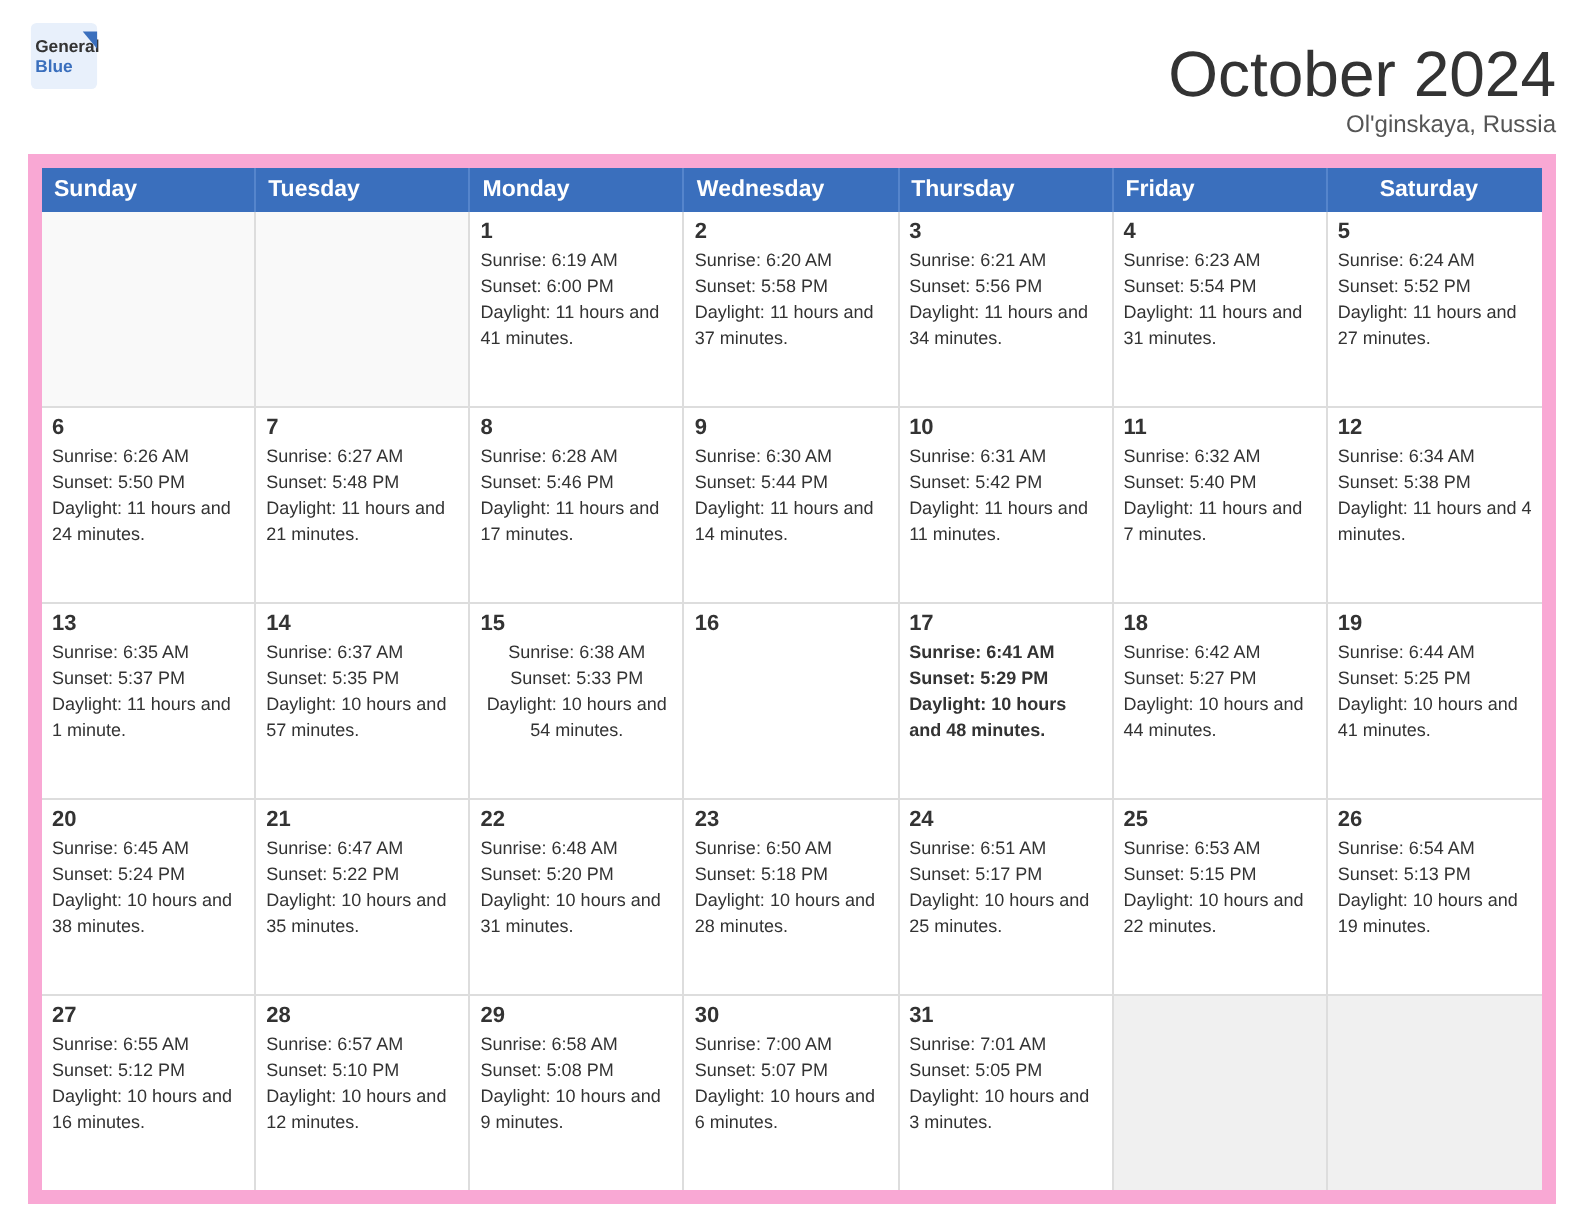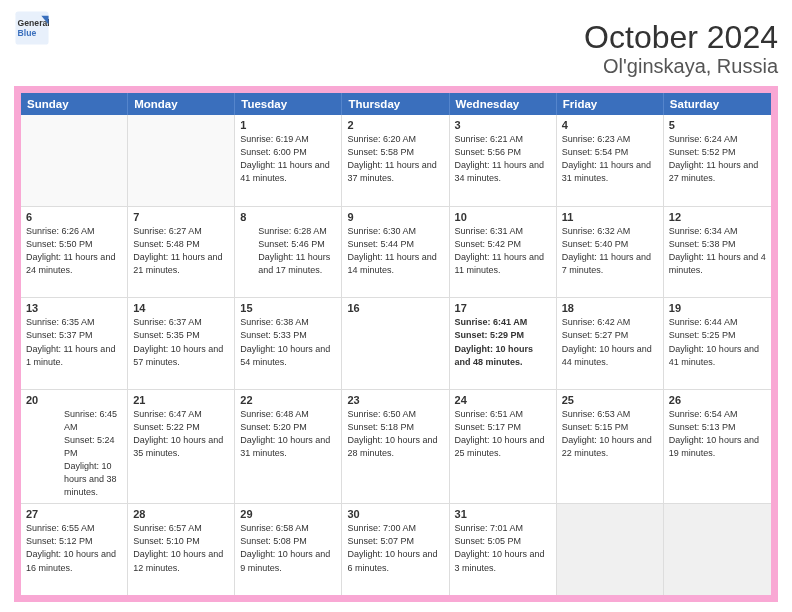--- a/index.html
+++ b/index.html
@@ -36,21 +36,21 @@
       text-align: right;
       margin-top: 10px;
     }
     .title-month {
       font-size: 32px;
       font-weight: 300;
       color: #333;
       line-height: 1.1;
     }
     .title-location {
-      font-size: 20px;
+      font-size: 12px;
       color: #555;
     }
     .calendar {
       flex: 1;
       display: flex;
       flex-direction: column;
       border: 7px solid #f9a8d4;
     }
     .cal-header {
       display: grid;
@@ -58,21 +58,21 @@
       background: #3a6fbd;
     }
     .cal-header-cell {
       color: #fff;
       font-size: 11.5px;
       font-weight: bold;
       padding: 5px 6px;
       text-align: left;
       border-right: 1px solid #5585cc;
     }
-    .cal-header-cell:last-child { border-right: none; }
+    .cal-header-cell:last-child { border-right: none; margin-left: 20px; }
     .cal-body {
       flex: 1;
       display: flex;
       flex-direction: column;
     }
     .cal-row {
       flex: 1;
       display: grid;
       grid-template-columns: repeat(7, 1fr);
       border-top: 1px solid #ddd;
@@ -118,24 +118,24 @@
     </div>
     <div class="title-block">
       <div class="title-month">October 2024</div>
       <div class="title-location">Ol'ginskaya, Russia</div>
     </div>
   </div>
 
   <div class="calendar">
     <div class="cal-header">
       <div class="cal-header-cell">Sunday</div>
+      <div class="cal-header-cell">Tuesday</div>
       <div class="cal-header-cell">Monday</div>
-      <div class="cal-header-cell">Tuesday</div>
+      <div class="cal-header-cell">Wednesday</div>
       <div class="cal-header-cell">Thursday</div>
-      <div class="cal-header-cell">Wednesday</div>
       <div class="cal-header-cell">Friday</div>
       <div class="cal-header-cell">Saturday</div>
     </div>
     <div class="cal-body" id="cal-body">
     <div class="cal-row">
           <div class="cal-cell empty"></div>
           <div class="cal-cell empty"></div>
           <div class="cal-cell">
             <span class="day-num">1</span>
             <div class="cell-text" style="white-space: pre-line;">Sunrise: 6:19 AM
@@ -175,21 +175,21 @@
 Daylight: 11 hours and 24 minutes.</div>
           </div>
           <div class="cal-cell">
             <span class="day-num">7</span>
             <div class="cell-text" style="white-space: pre-line;">Sunrise: 6:27 AM
 Sunset: 5:48 PM
 Daylight: 11 hours and 21 minutes.</div>
           </div>
           <div class="cal-cell">
             <span class="day-num">8</span>
-            <div class="cell-text" style="white-space: pre-line; margin-left: 18px;">Sunrise: 6:28 AM
+            <div class="cell-text" style="white-space: pre-line;">Sunrise: 6:28 AM
 Sunset: 5:46 PM
 Daylight: 11 hours and 17 minutes.</div>
           </div>
           <div class="cal-cell">
             <span class="day-num">9</span>
             <div class="cell-text" style="white-space: pre-line;">Sunrise: 6:30 AM
 Sunset: 5:44 PM
 Daylight: 11 hours and 14 minutes.</div>
           </div>
           <div class="cal-cell">
@@ -219,21 +219,21 @@
 Daylight: 11 hours and 1 minute.</div>
           </div>
           <div class="cal-cell">
             <span class="day-num">14</span>
             <div class="cell-text" style="white-space: pre-line;">Sunrise: 6:37 AM
 Sunset: 5:35 PM
 Daylight: 10 hours and 57 minutes.</div>
           </div>
           <div class="cal-cell">
             <span class="day-num">15</span>
-            <div class="cell-text" style="white-space: pre-line;">Sunrise: 6:38 AM
+            <div class="cell-text" style="white-space: pre-line; text-align: center;">Sunrise: 6:38 AM
 Sunset: 5:33 PM
 Daylight: 10 hours and 54 minutes.</div>
           </div>
           <div class="cal-cell">
             <span class="day-num">16</span>
           </div>
           <div class="cal-cell">
             <span class="day-num">17</span>
             <div class="cell-text" style="white-space: pre-line; font-weight: bold;">Sunrise: 6:41 AM
 Sunset: 5:29 PM
@@ -248,21 +248,21 @@
           <div class="cal-cell">
             <span class="day-num">19</span>
             <div class="cell-text" style="white-space: pre-line;">Sunrise: 6:44 AM
 Sunset: 5:25 PM
 Daylight: 10 hours and 41 minutes.</div>
           </div>
         </div>
         <div class="cal-row">
           <div class="cal-cell">
             <span class="day-num">20</span>
-            <div class="cell-text" style="white-space: pre-line; margin-left: 38px;">Sunrise: 6:45 AM
+            <div class="cell-text" style="white-space: pre-line;">Sunrise: 6:45 AM
 Sunset: 5:24 PM
 Daylight: 10 hours and 38 minutes.</div>
           </div>
           <div class="cal-cell">
             <span class="day-num">21</span>
             <div class="cell-text" style="white-space: pre-line;">Sunrise: 6:47 AM
 Sunset: 5:22 PM
 Daylight: 10 hours and 35 minutes.</div>
           </div>
           <div class="cal-cell">

